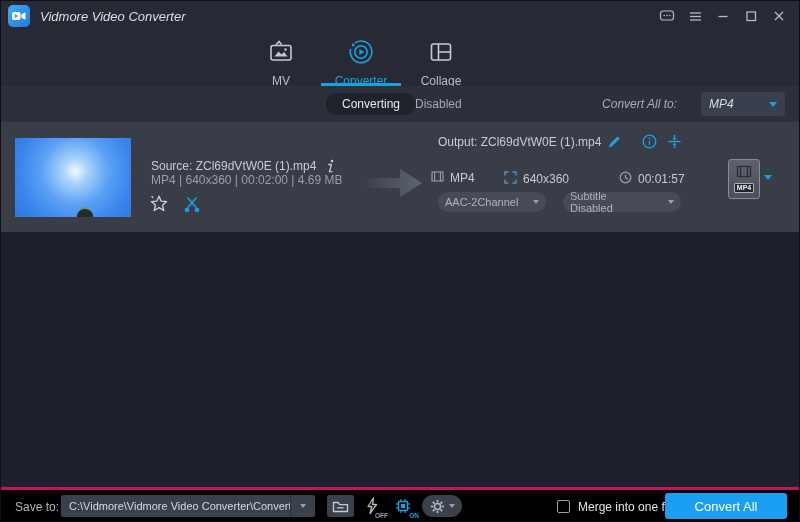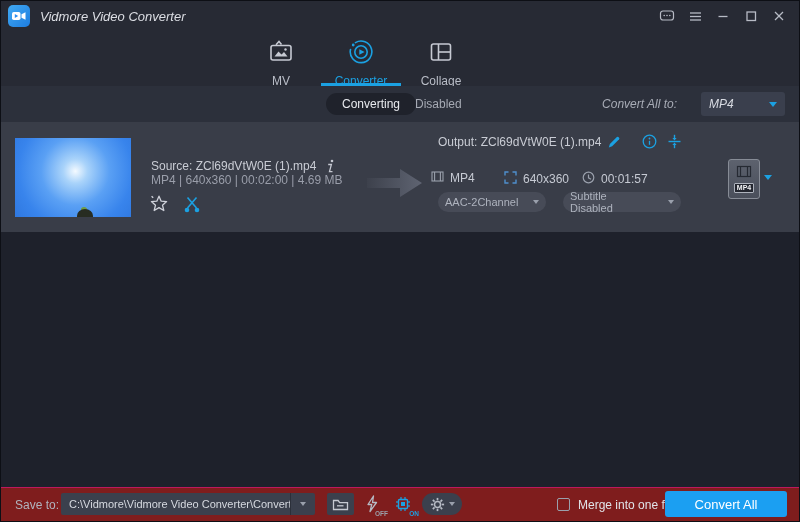--- a/index.html
+++ b/index.html
@@ -78,22 +78,22 @@
     display:flex; flex-direction:column; align-items:center; justify-content:center; gap:2px;
     box-sizing:border-box; padding:0; }
   .fmt-badge { font-size:7px; font-weight:bold; color:#f2f3f6; background:#23262f;
     border:1px solid #aeb3bd; border-radius:1px; padding:0 2px; line-height:8px; }
   .fmt-caret { position:absolute; left:763px; top:53px; }
 
   
   .main-empty { position:absolute; top:231px; left:0; right:0; bottom:34px; background:#1e212b; }
 
   
-  .bottombar { position:absolute; left:0; right:0; bottom:0; height:34px; background:#7f1d1d;
-    border-top:1px solid #be185d; box-sizing:border-box; }
+  .bottombar { position:absolute; left:0; right:0; bottom:0; height:34px; background:#000000;
+    border-top:3px solid #be185d; box-sizing:border-box; }
   .saveto-label { position:absolute; left:14px; top:0; height:33px; display:flex; align-items:center;
     font-size:12px; color:#b0b4be; }
   .path-select { position:absolute; left:60px; top:5px; width:254px; height:22px; background:#3b404d;
     border-radius:2px; display:flex; align-items:center; overflow:hidden; }
   .path-text { flex:1; padding:0 8px; font-size:11px; color:#d6d9e0; white-space:nowrap; overflow:hidden; }
   .path-caret-zone { width:24px; align-self:stretch; border-left:1px solid #2c303a;
     display:flex; align-items:center; justify-content:center; }
   .bb-btn { position:absolute; top:5px; height:22px; background:#3b404d; border:none; border-radius:2px;
     display:flex; align-items:center; justify-content:center; padding:0; cursor:default; }
   .bb-flat { position:absolute; top:3px; height:26px; background:transparent; border:none; padding:0;
@@ -294,21 +294,21 @@
       <span>MP4</span>
     </div>
     <div class="spec" style="left:503px;">
       <span>
         <svg width="13" height="13" viewBox="0 0 13 13" fill="none" stroke="#4f8fcd" stroke-width="1.4">
           <path d="M1 4.5 V1 H4.5 M8.5 1 H12 V4.5 M12 8.5 V12 H8.5 M4.5 12 H1 V8.5"></path>
         </svg>
       </span>
       <span>640x360</span>
     </div>
-    <div class="spec" style="left:581px;">
+    <div class="spec" style="left:618px;">
       <span>
         <svg width="13" height="13" viewBox="0 0 13 13" fill="none" stroke="#9aa0ac" stroke-width="1.2">
           <circle cx="6.5" cy="6.5" r="5.3"></circle>
           <path d="M6.5 3.6 V6.8 L9 8.2"></path>
         </svg>
       </span>
       <span>00:01:57</span>
     </div>
 
     <div class="drop" style="left:437px; width:108px;">

